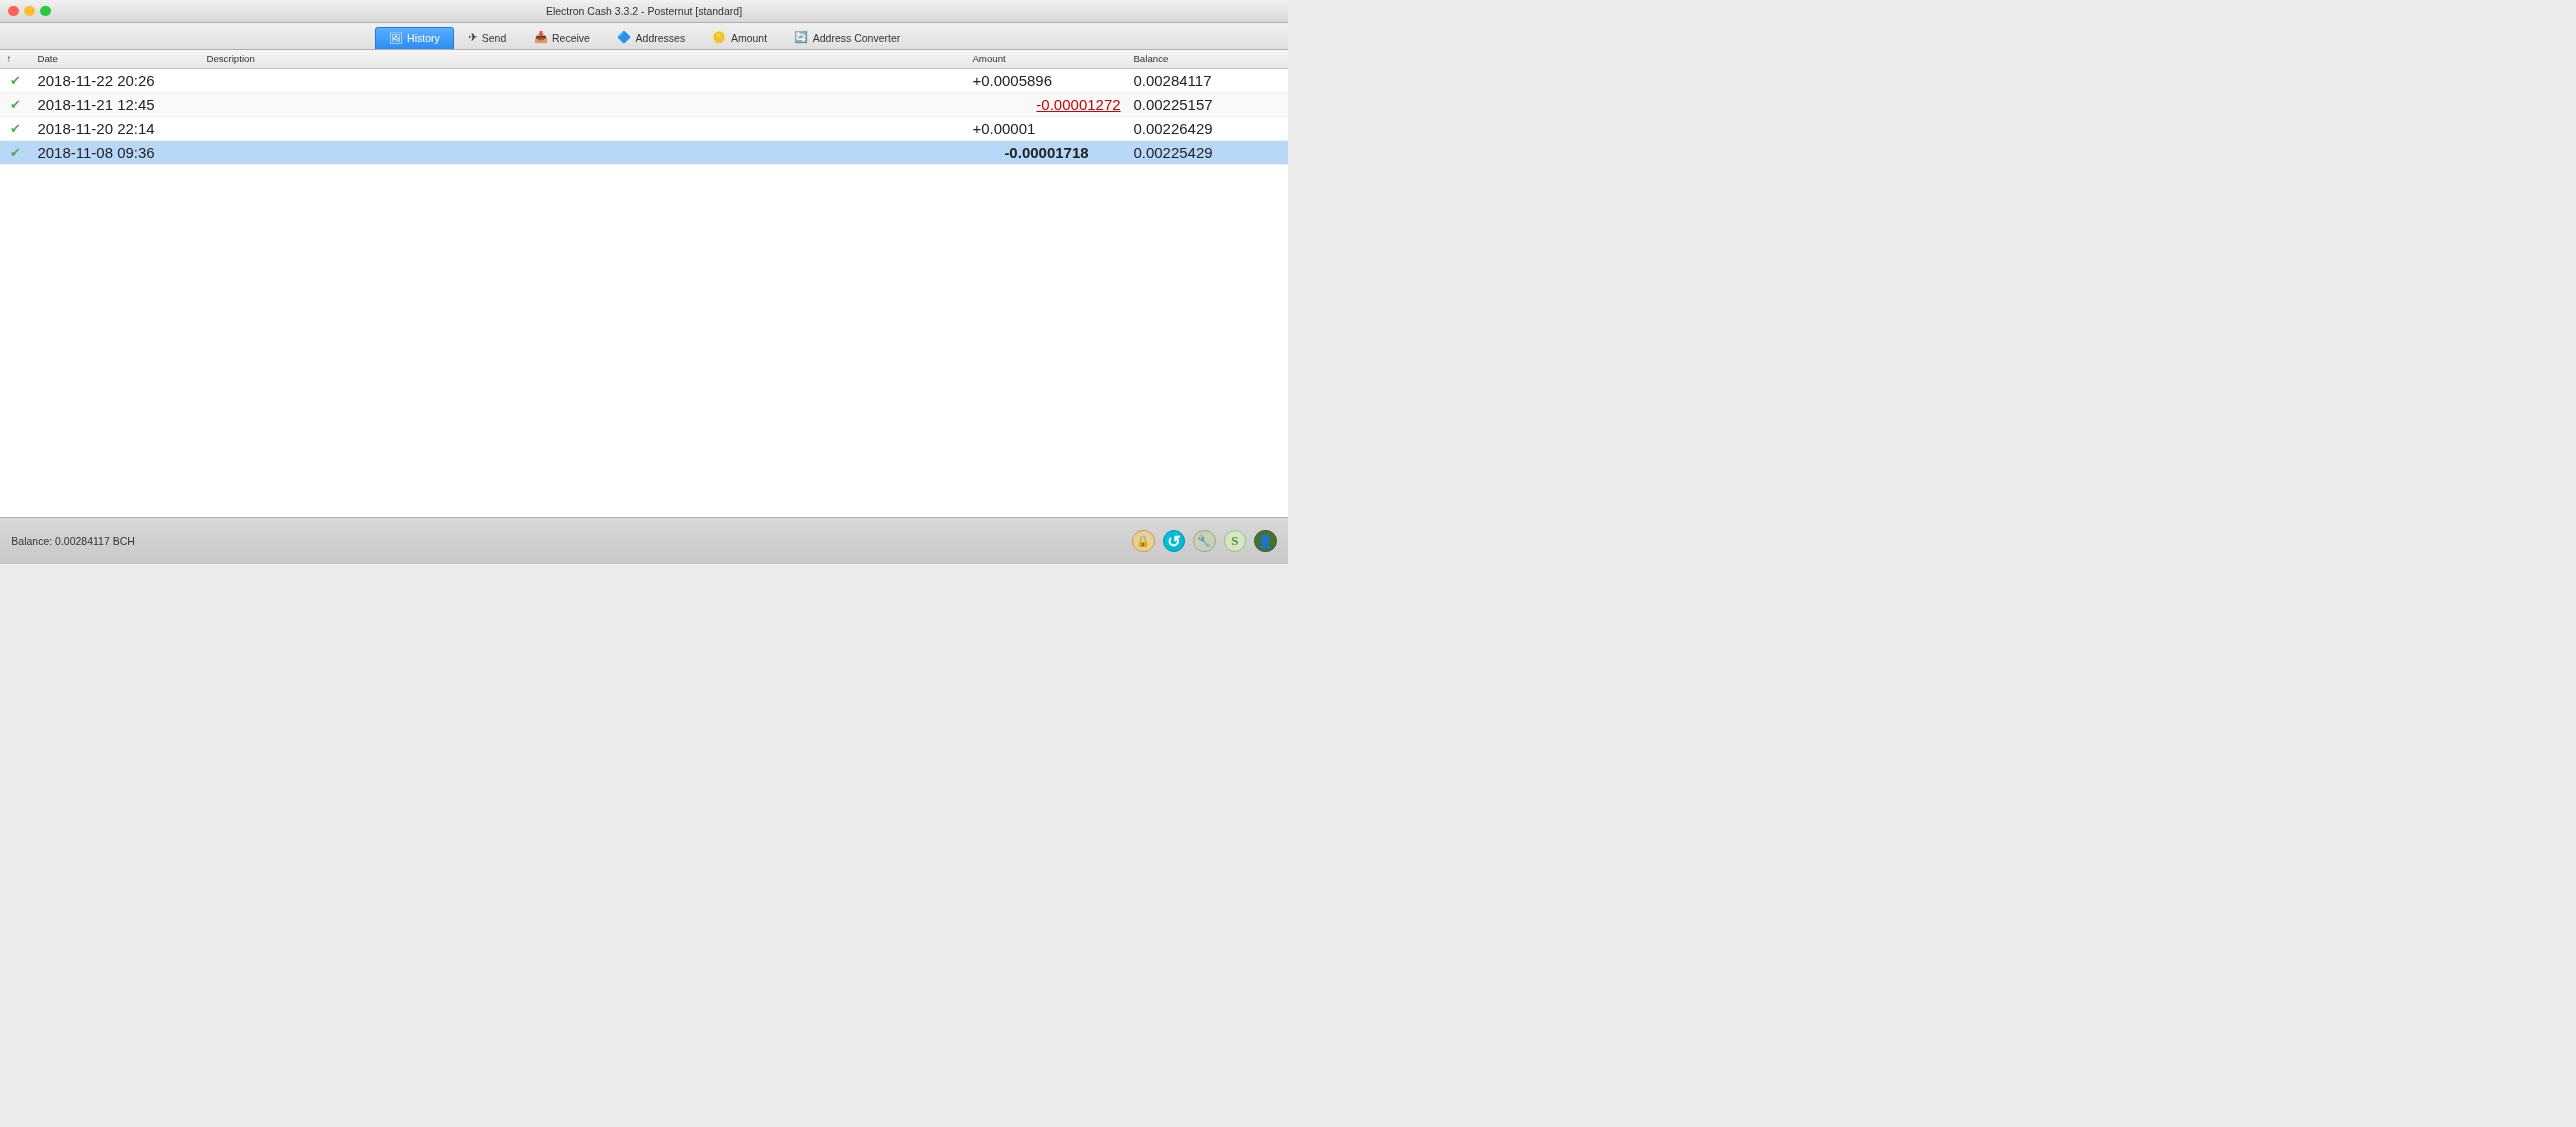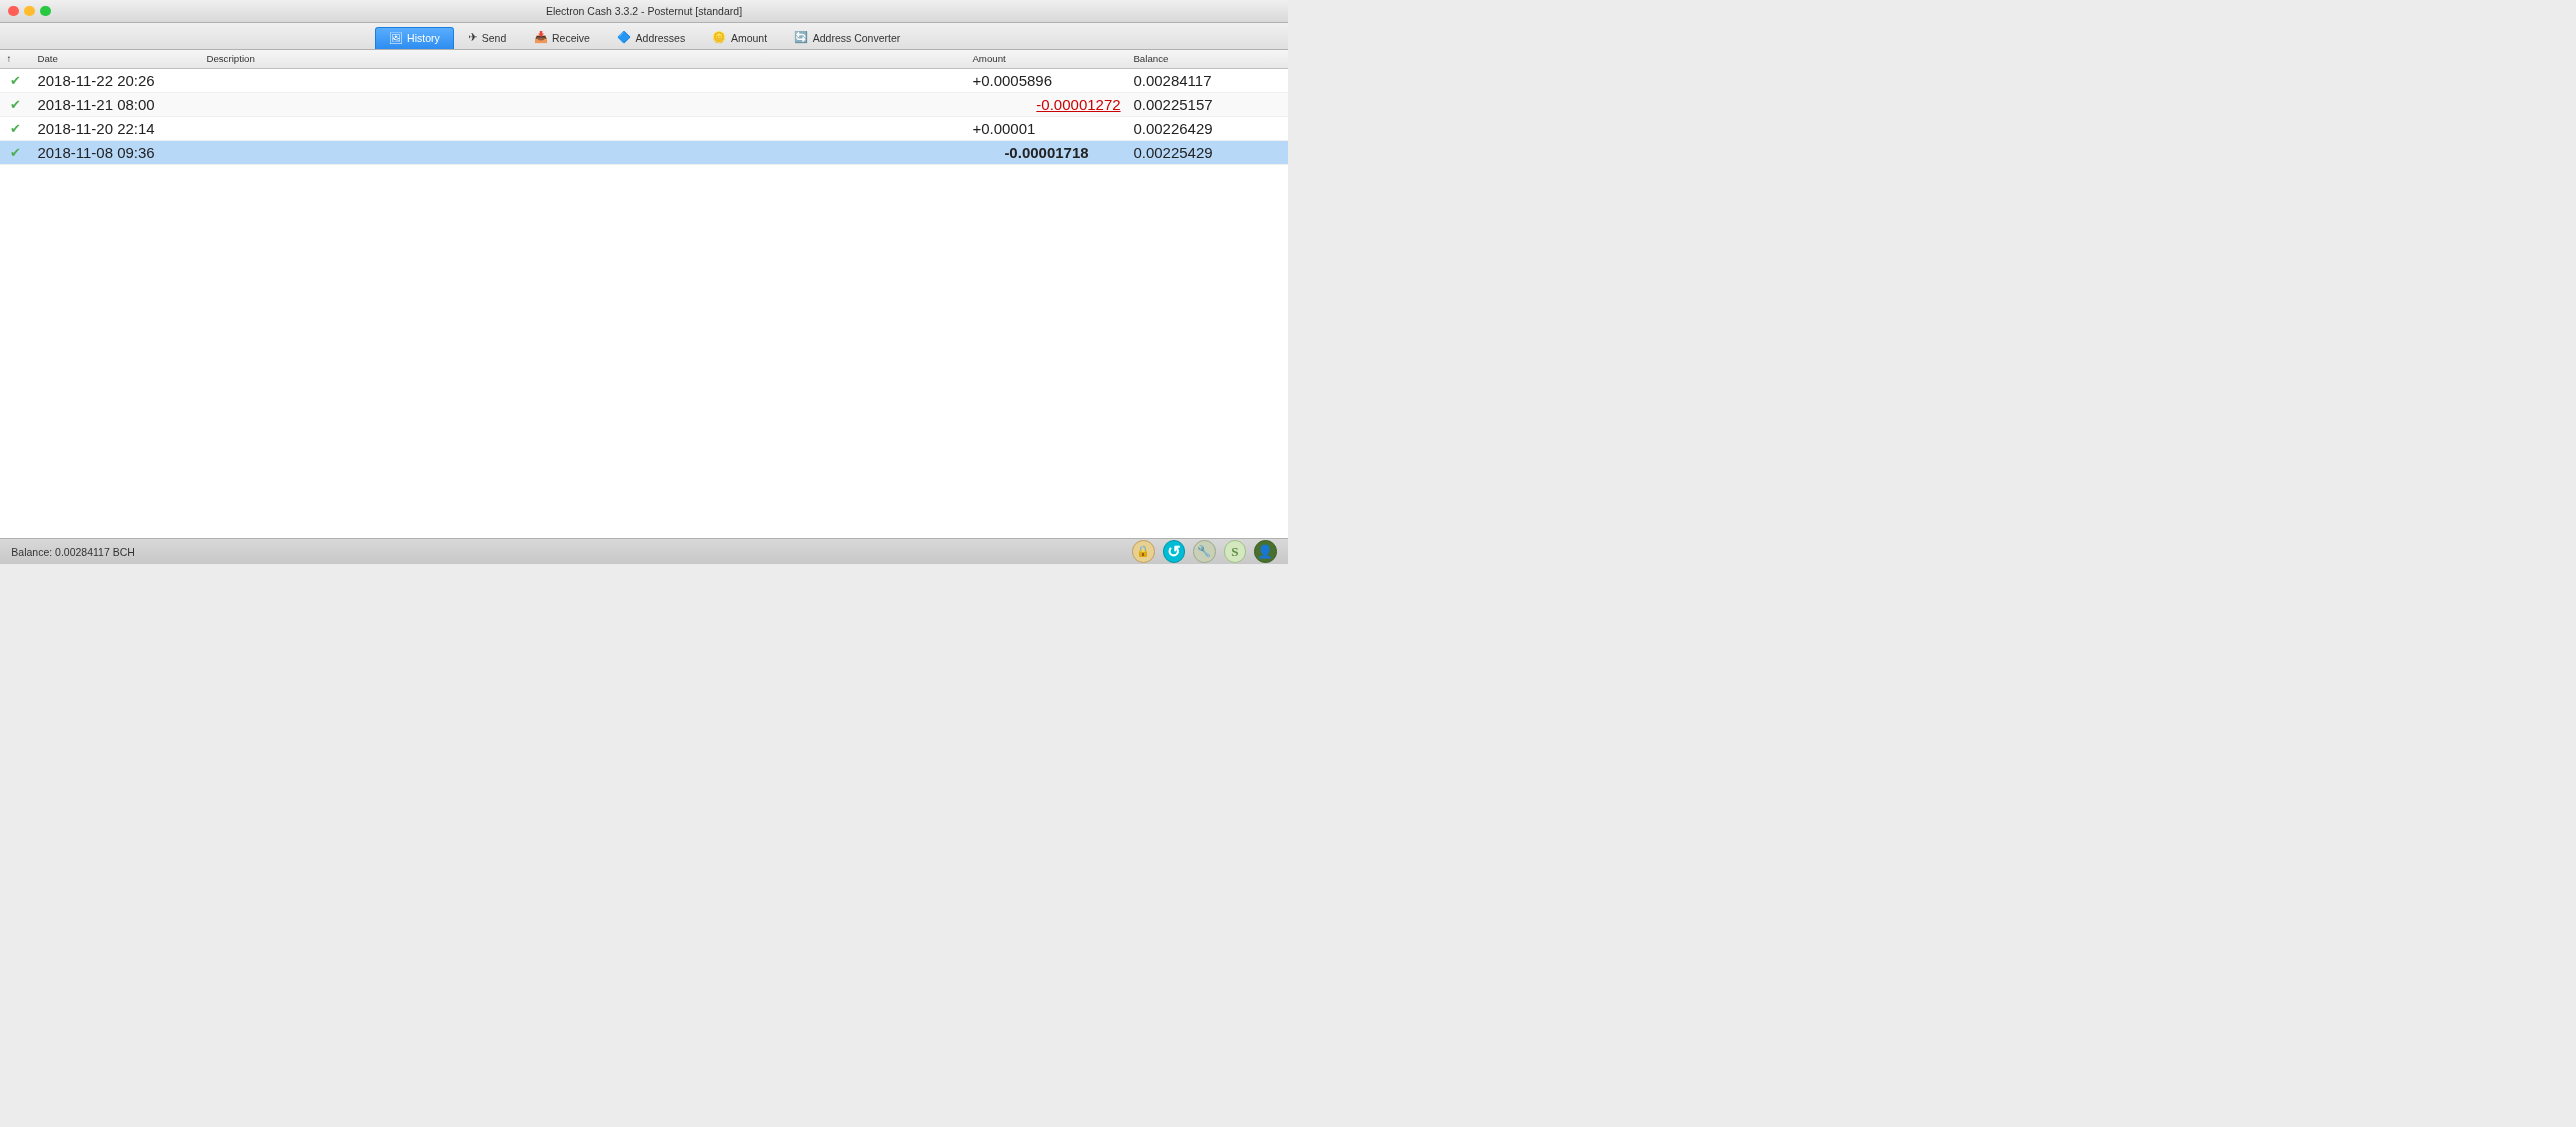--- a/index.html
+++ b/index.html
@@ -184,21 +184,21 @@
       display: flex;
       align-items: center;
       justify-content: center;
       font-size: 13px;
       color: #4caf50;
     }
 
     
     .status-bar {
       background: linear-gradient(to bottom, #d8d8d8, #c8c8c8);
-      height: 26px;
+      height: 47px;
       display: flex;
       align-items: center;
       justify-content: space-between;
       padding: 0 11.3px;
       border-top: 0.8px solid #b0b0b0;
       flex-shrink: 0;
     }
 
     .status-text {
       font-size: 10.5px;
@@ -319,21 +319,21 @@
     <div class="table-row">
       <div class="cell checkmark">✔</div>
       <div class="cell">2018-11-22 20:26</div>
       <div class="cell"></div>
       <div class="cell amount-positive">+0.0005896</div>
       <div class="cell right">0.00284117</div>
     </div>
 
     <div class="table-row">
       <div class="cell checkmark">✔</div>
-      <div class="cell">2018-11-21 08:00</div>
+      <div class="cell">2018-11-21 12:45</div>
       <div class="cell"></div>
       <div class="cell amount-negative">-0.00001272</div>
       <div class="cell right">0.00225157</div>
     </div>
 
     <div class="table-row">
       <div class="cell checkmark">✔</div>
       <div class="cell">2018-11-20 22:14</div>
       <div class="cell"></div>
       <div class="cell amount-positive">+0.00001</div>

